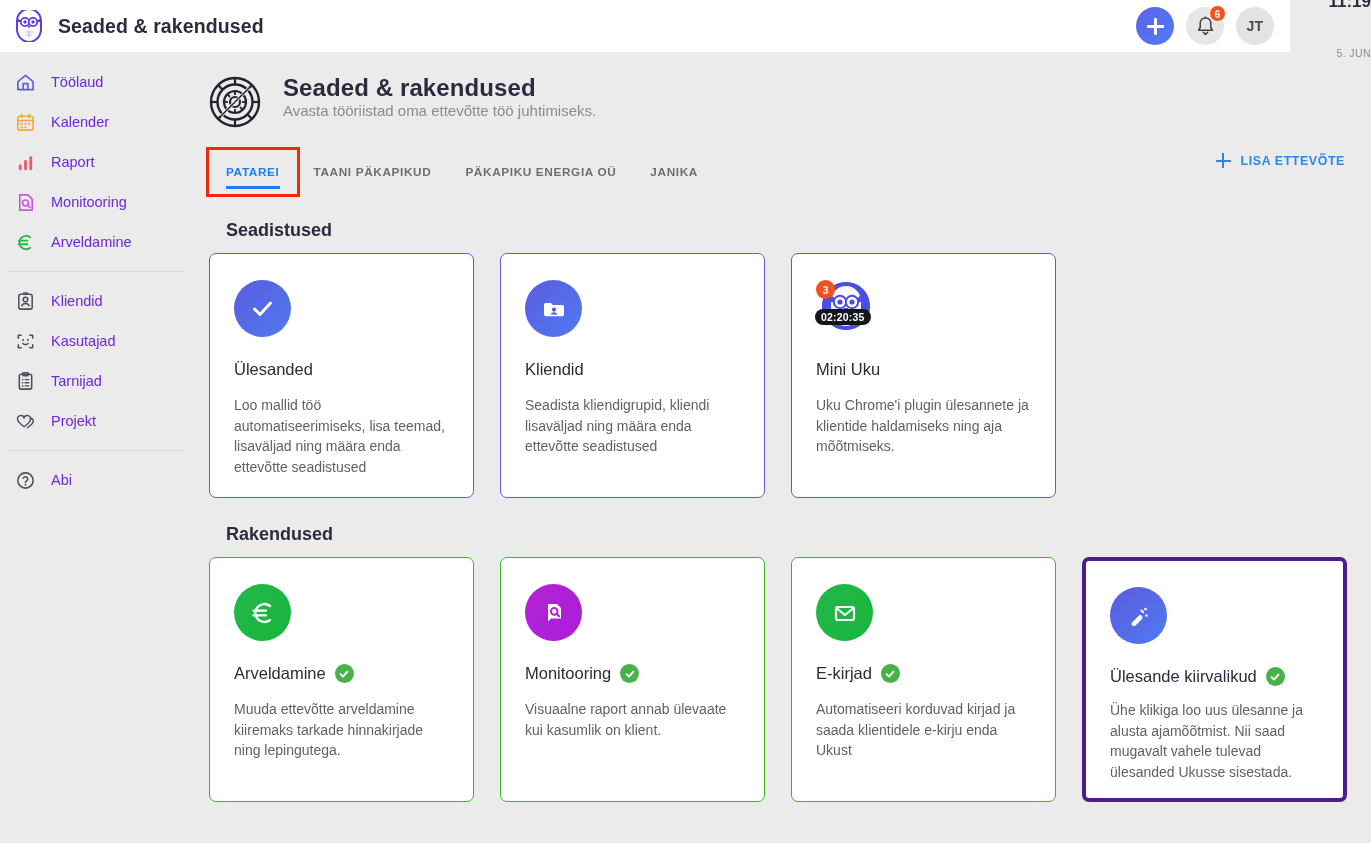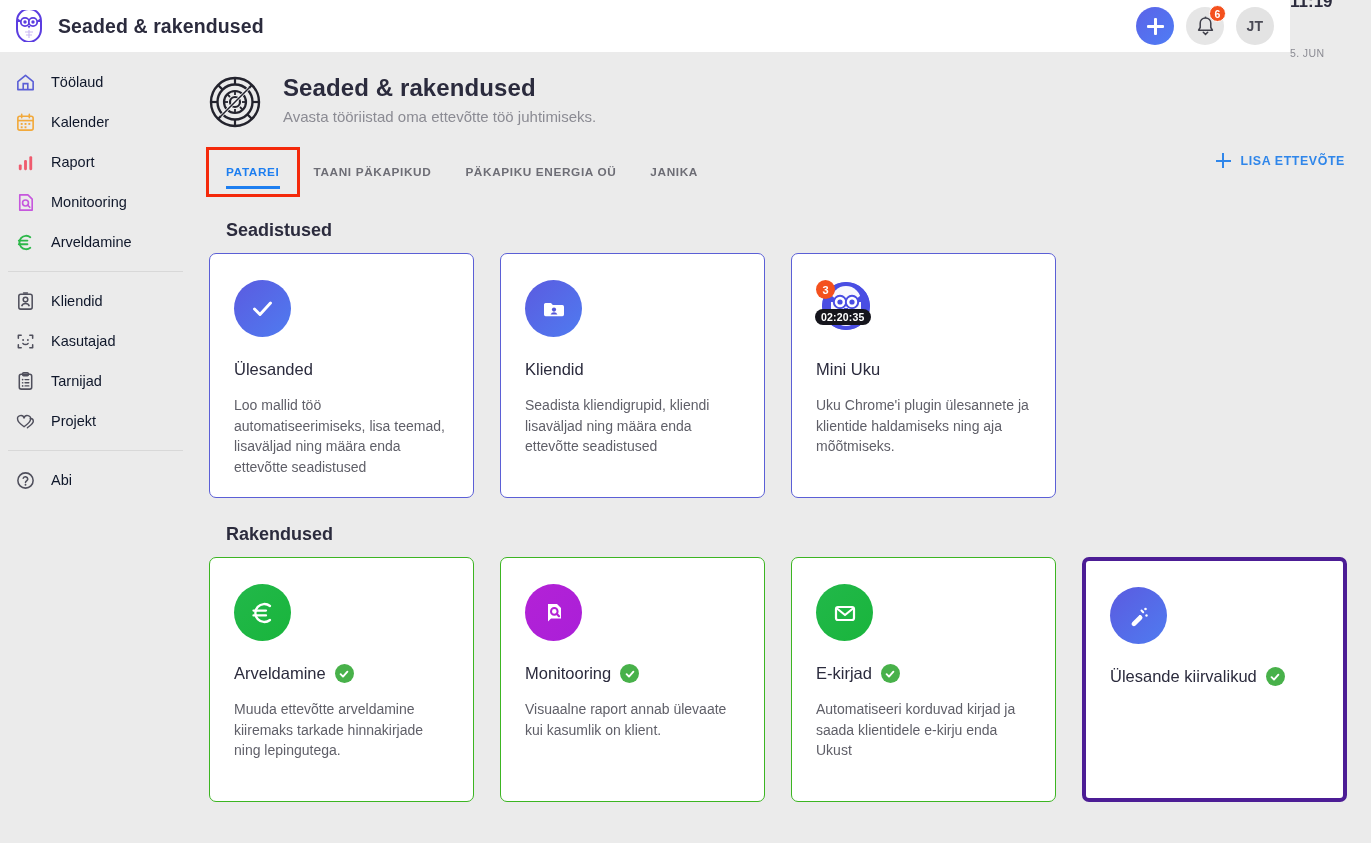--- a/index.html
+++ b/index.html
@@ -44,50 +44,50 @@
     border-radius:9px; background:#f4511e; color:#fff; font-size:10.5px;
     font-weight:bold; display:flex; align-items:center; justify-content:center;
     padding:0 4px; border:1.5px solid #fff;
   }
   .btn-avatar {
     background:#e3e3e3; color:#4a4a55; font-size:14px; font-weight:bold;
     letter-spacing:.3px;
   }
   .clock {
     width:81px; height:52px; background:#ebebeb;
-    display:flex; flex-direction:column; align-items:flex-start; justify-content:center;
+    display:flex; flex-direction:column; align-items:flex-end; justify-content:center;
     line-height:1.05;
     gap:36px;
   }
   .clock-time { font-size:17px; font-weight:bold; color:#2b2b3d; }
   .clock-date { font-size:10.5px; color:#8b8b93; letter-spacing:.4px; margin-top:2px; }
 
   
   .sidebar {
     position:absolute; top:52px; left:0; width:195px; height:791px;
     background:#ebebeb;
   }
   .nav-group { padding-top:10px; }
   .nav-item {
     display:flex; align-items:center; gap:15px;
     height:40px; padding-left:14px; cursor:pointer;
-    color:#0f172a; font-size:14.5px;
+    color:#6d28d9; font-size:14.5px;
   }
   .nav-ico { width:22px; height:22px; display:flex; align-items:center; justify-content:center; flex:0 0 22px;}
   .nav-sep { height:1px; background:#d8d8d8; margin:9px 12px 9px 8px; }
 
   
   .main {
     position:absolute; top:52px; left:195px; width:1176px; height:791px;
     background:#ebebeb; overflow:hidden;
   }
   .page-head { display:flex; align-items:flex-start; gap:22px; padding:22px 0 0 14px; }
   .head-ico { width:52px; height:52px; flex:0 0 52px; margin-top:2px;}
   .page-title { font-size:24px; font-weight:bold; color:#2b2b3d; letter-spacing:.1px; }
-  .page-sub { font-size:15px; color:#8b8b93; margin-top:6px; }
+  .page-sub { font-size:15px; color:#8b8b93; }
 
   
   .tabrow { display:flex; align-items:flex-end; margin-top:22px; padding-left:14px; height:44px; position:relative; }
   .tab {
     font-size:11.8px; font-weight:bold; letter-spacing:.62px; color:#6d6d75;
     padding:0 17px; height:44px; display:flex; align-items:center; cursor:pointer;
     position:relative; white-space:nowrap;
   }
   .tab.active { color:#1d7ef0; }
   .tab.active .tab-underline {
@@ -515,15 +515,16 @@
         </svg>
       </div>
       <div class="card-title">
         <span>Ülesande kiirvalikud</span>
         <span class="check-badge">
           <svg width="12" height="12" viewBox="0 0 12 12">
               <path d="M2.6 6.2 L5 8.6 L9.4 3.7" fill="none" stroke="#fff" stroke-width="1.9" stroke-linecap="round" stroke-linejoin="round"></path>
             </svg>
         </span>
       </div>
+      <div class="card-desc">Ühe klikiga loo uus ülesanne ja alusta ajamõõtmist. Nii saad mugavalt vahele tulevad ülesanded Ukusse sisestada.</div>
     </div>
   </div>
 </div>
 
 </body></html>

